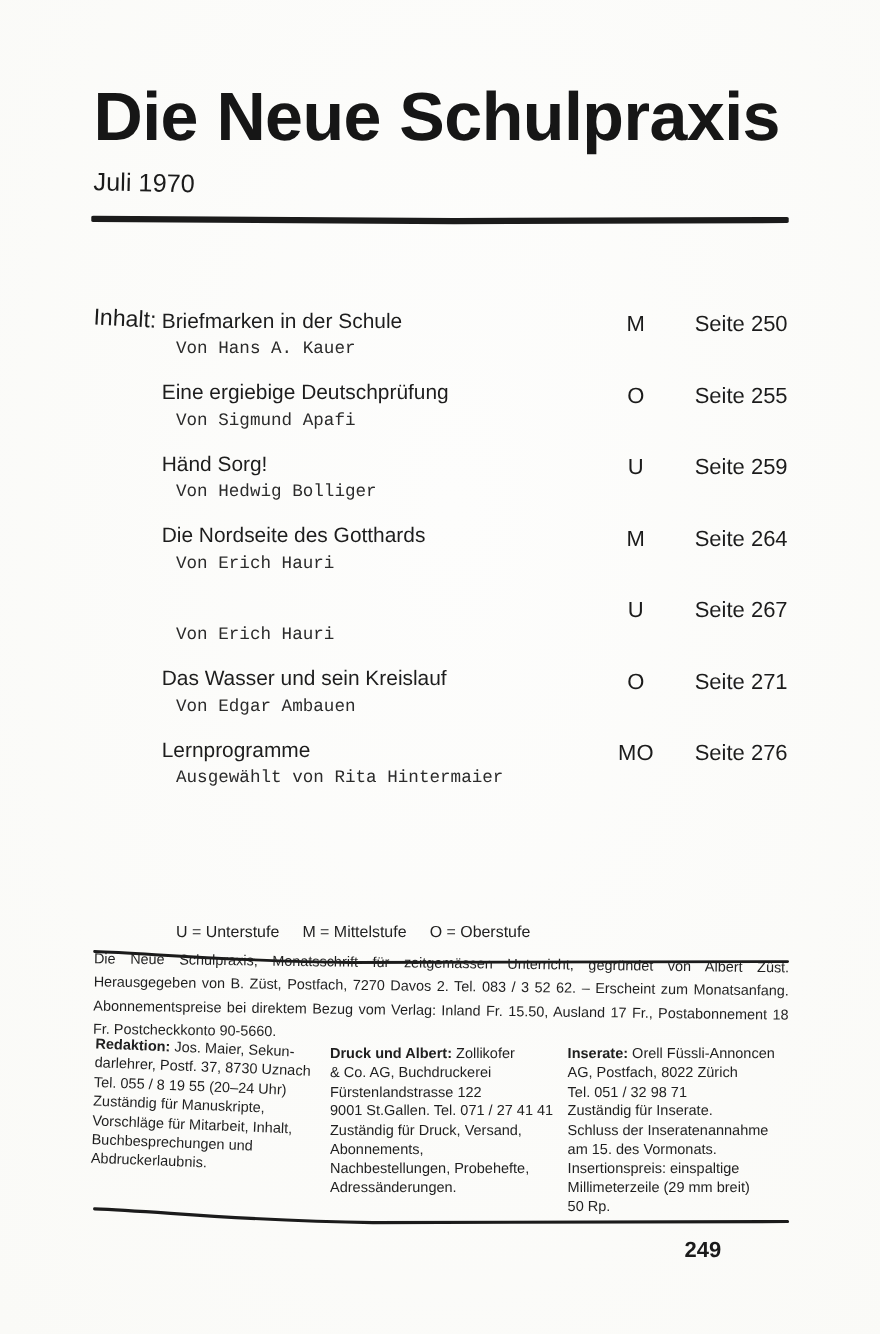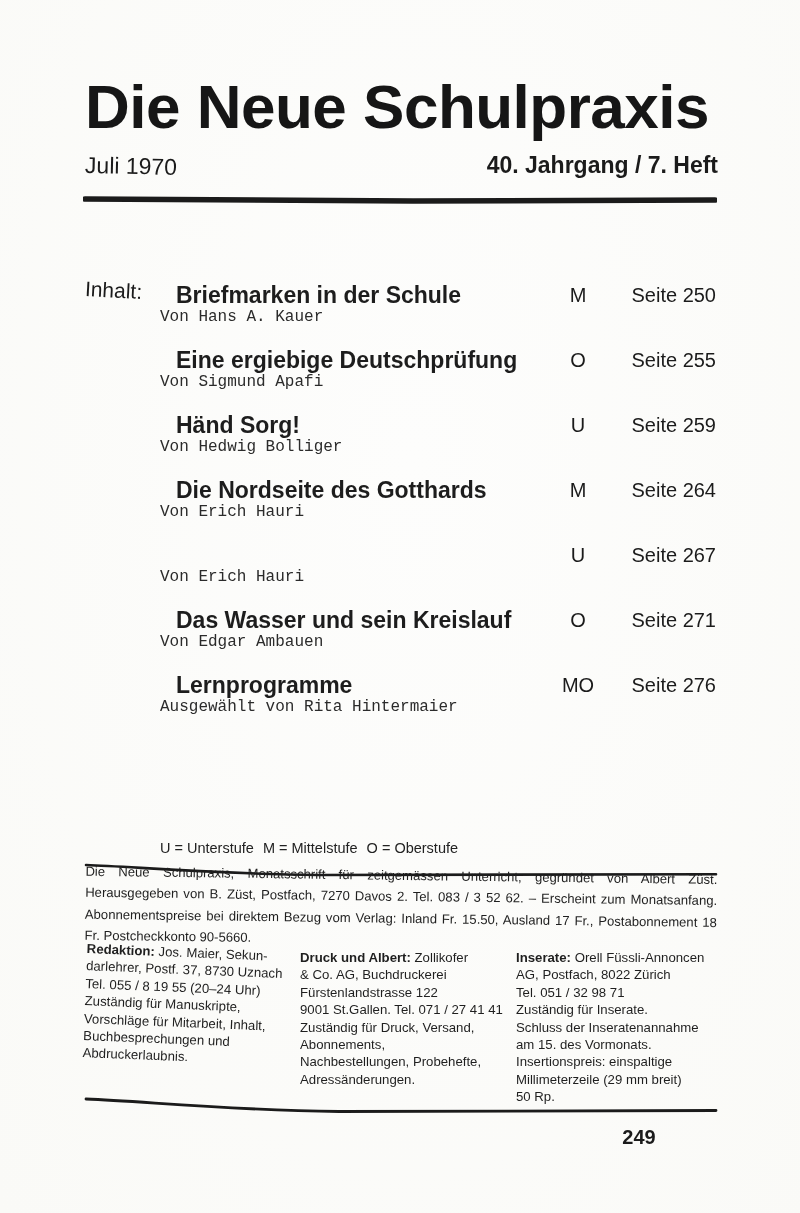--- a/index.html
+++ b/index.html
@@ -29,26 +29,26 @@
     font-size:23px; font-weight:700; white-space:nowrap;
   }
   .rule-svg { display:block; }
 
   
   .contents-label {
     left:85px; top:277px; font-size:21px; white-space:nowrap;
     transform:rotate(3deg); transform-origin:0 50%;
   }
   .article-row { left:0; width:800px; height:60px; }
-  .a-title  { position:absolute; left:176px; top:0;  font-size:23px; line-height:1.1; white-space:nowrap; color:#1d1d1d;font-weight:bold; }
+  .a-title  { position:absolute; left:147px; top:0;  font-size:19px; line-height:1.1; white-space:nowrap; color:#1d1d1d; }
   .a-author { position:absolute; left:160px; top:26px; font-size:16px; line-height:1.1; white-space:nowrap; color:#2b2b2b;font-family:Liberation Mono, monospace; }
   .a-level  { position:absolute; left:548px; top:1px; width:60px; text-align:center; font-size:20px; white-space:nowrap; }
   .a-page   { position:absolute; left:600px; top:1px; width:116px; text-align:right; font-size:20px; white-space:nowrap; }
 
-  .legend { left:160px; top:840px; display:flex; gap:9px; font-size:14.5px; white-space:nowrap; color:#222; }
+  .legend { left:160px; top:840px; display:flex; gap:21px; font-size:14.5px; white-space:nowrap; color:#222; }
 
   
   .publisher-note {
     left:85px; top:869px; width:632px;
     font-size:13.1px; line-height:21.3px; text-align:justify; text-justify:inter-word;
     color:#1f1f1f;
     transform:rotate(0.75deg); transform-origin:100% 50%;
   }
   .fcol { top:949px; font-size:13.2px; line-height:17.4px; color:#1f1f1f; }
   .fcol .fline { white-space:nowrap; }
@@ -59,21 +59,20 @@
 
   .page-number { left:560px; top:1126px; width:158px; text-align:center; font-size:20px; font-weight:700; }
 </style>
 </head>
 <body>
 
 <div class="page">
 
   <div class="abs masthead-title">Die Neue Schulpraxis</div>
   <div class="abs issue-date">Juli 1970</div>
-  <div class="abs volume-heft">40. Jahrgang / 7. Heft</div>
 
   <svg class="abs rule-svg" style="left:83px; top:190px;" width="634" height="16">
     <path d="M2,9 C80,10.5 200,11 330,11 L632,10" fill="none" stroke="#1b1b1b" stroke-width="5.6" stroke-linecap="round"></path>
   </svg>
 
   <div class="abs contents-label">Inhalt:</div>
 
   <div class="abs article-row" style="top:283px">
     <div class="a-title">Briefmarken in der Schule</div>
     <div class="a-author">Von Hans A. Kauer</div>

